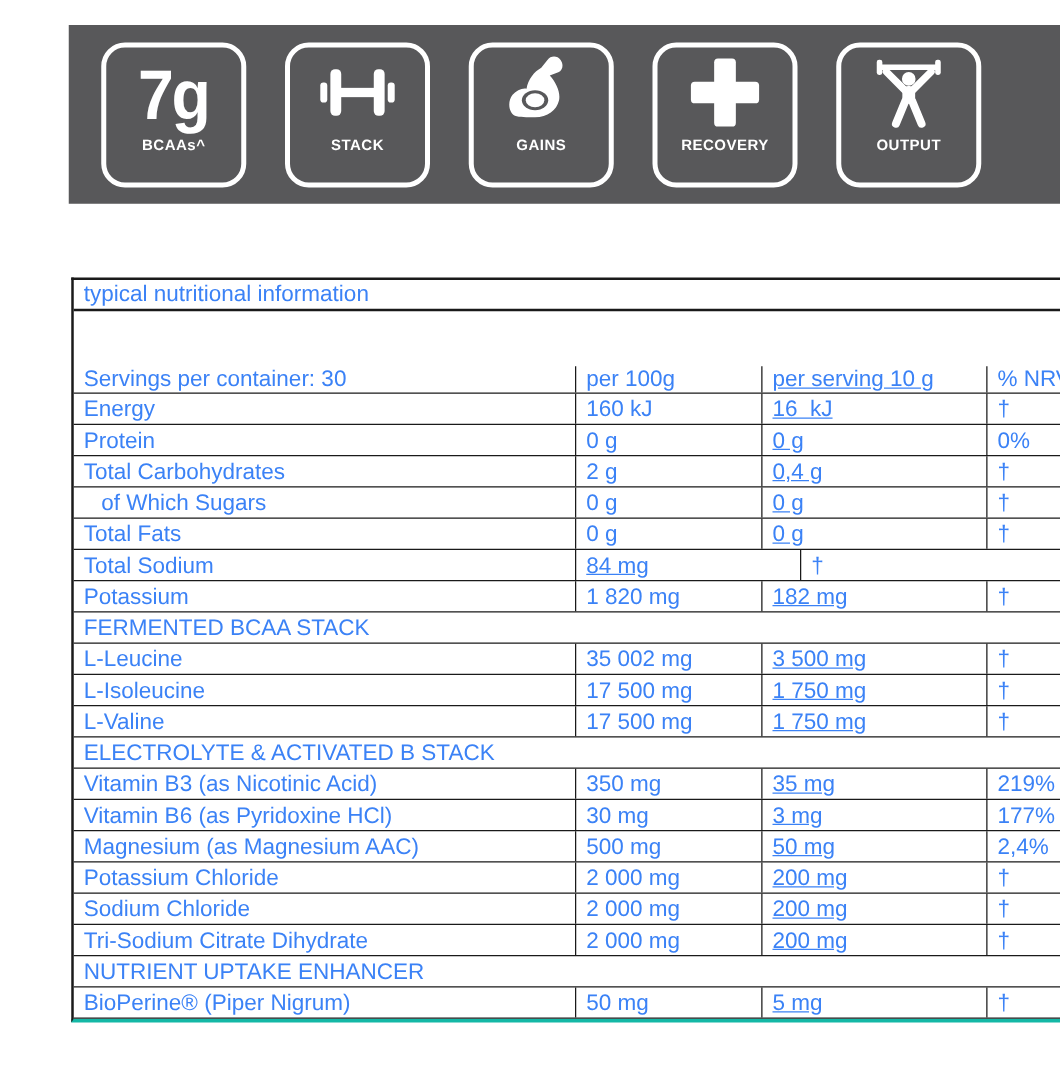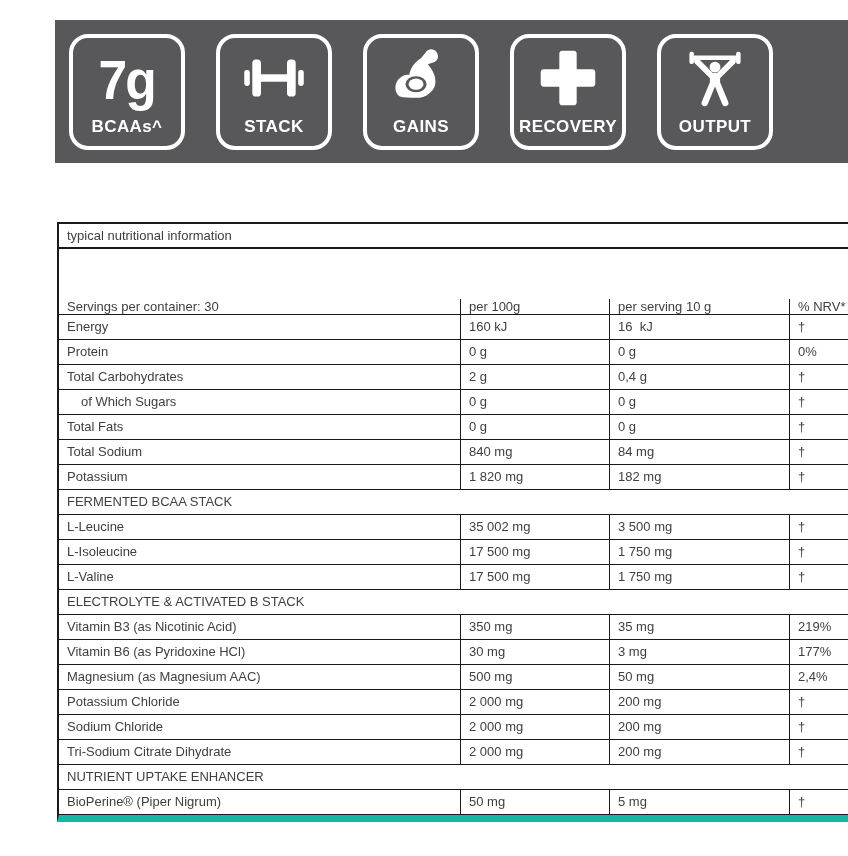--- a/index.html
+++ b/index.html
@@ -7,59 +7,59 @@
     width:848px; height:856px; position:relative; overflow:hidden;
     background:#ffffff;
     font-family:"Liberation Sans", sans-serif;
   }
 
   
   .banner {
     position:absolute; left:55px; top:20px; right:0; height:143px;
     background:#58585A;
     display:flex; align-items:center; gap:31px;
-    padding-left:14px; box-sizing:border-box;
+    padding-left:26px; box-sizing:border-box;
   }
   .badge {
     width:116px; height:116px; box-sizing:border-box; flex:0 0 auto;
     border:4px solid #ffffff; border-radius:19px;
     display:flex; flex-direction:column; align-items:center;
     color:#ffffff;
   }
   .badge .icon-area {
     flex:1; width:100%; display:flex; align-items:center; justify-content:center;
   }
   .badge .badge-label {
-    font-weight:bold; font-size:17px; letter-spacing:0.4px;
-    margin-bottom:11px; line-height:1; white-space:nowrap;
+    font-weight:bold; font-size:12px; letter-spacing:0.4px;
+    margin-bottom:24px; line-height:1; white-space:nowrap;
   }
   .big7 {
     font-weight:bold; font-size:56px; line-height:1; letter-spacing:-2px;
     transform:scaleX(0.92); margin-top:4px;
   }
   .badge svg { display:block; }
 
   
   .ntable {
     position:absolute; left:57px; top:222px; width:791px; box-sizing:border-box;
-    border:2px solid #1a1a1a; border-right:none; border-bottom:7px solid #14b8a6;
-    color:#404040; font-size:13px;
+    border:2px solid #1a1a1a; border-right:none; border-bottom:3px solid #14b8a6;
+    color:#3b82f6; font-size:18px;
   }
   .title-row {
     height:23px; line-height:23px; padding-left:8px;
     border-bottom:2px solid #1a1a1a;
   }
   .header-row {
     display:flex; height:65px; border-bottom:1px solid #1a1a1a;align-items:flex-end;
   }
   .header-row .cell { display:flex; align-items:center; }
   .cell { box-sizing:border-box; padding-left:8px; overflow:hidden; white-space:nowrap; }
   .c1 { width:401px; }
   .c2 { width:149px; border-left:1px solid #1a1a1a; }
-  .c3 { width:180px; border-left:1px solid #1a1a1a; }
+  .c3 { width:180px; border-left:1px solid #1a1a1a;text-decoration:underline; }
   .c4 { flex:1; border-left:1px solid #1a1a1a; }
   .row {
     display:flex; height:24px; line-height:24px;
     border-bottom:1px solid #1a1a1a;
   }
   .row.span-row { display:block; padding-left:8px; }
   .row.footer { border-bottom:none; }
   .cell.indent { padding-left:22px; }
 </style>
 </head>
@@ -181,21 +181,20 @@
 
   <div class="row">
     <div class="cell c1">Total Fats</div>
     <div class="cell c2">0 g</div>
     <div class="cell c3">0 g</div>
     <div class="cell c4">†</div>
   </div>
 
   <div class="row">
     <div class="cell c1">Total Sodium</div>
-    <div class="cell c2">840 mg</div>
     <div class="cell c3">84 mg</div>
     <div class="cell c4">†</div>
   </div>
 
   <div class="row">
     <div class="cell c1">Potassium</div>
     <div class="cell c2">1 820 mg</div>
     <div class="cell c3">182 mg</div>
     <div class="cell c4">†</div>
   </div>

